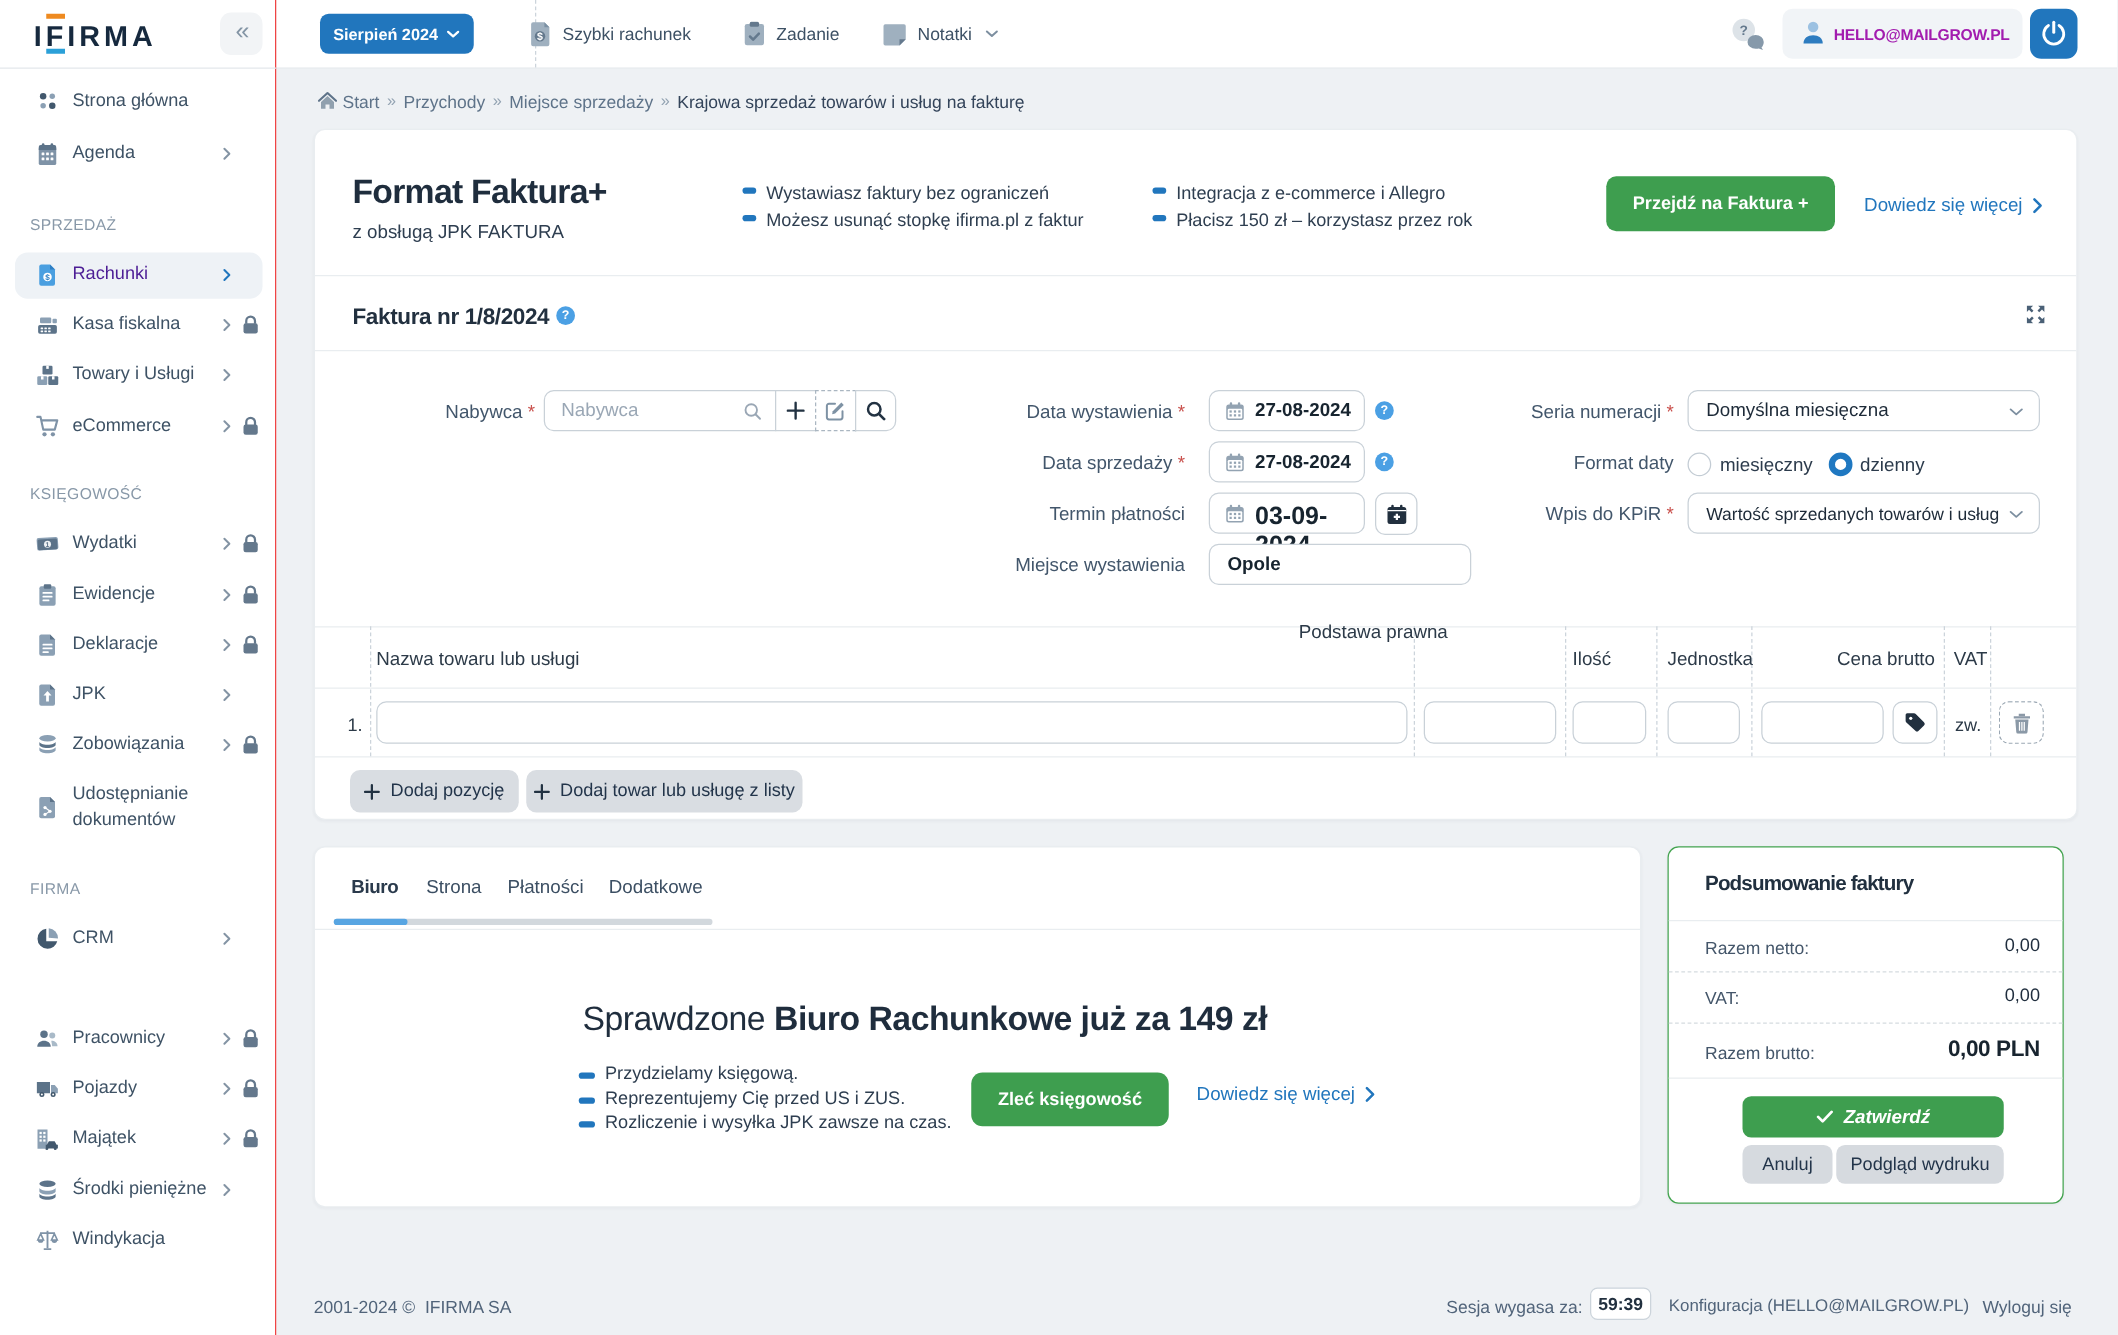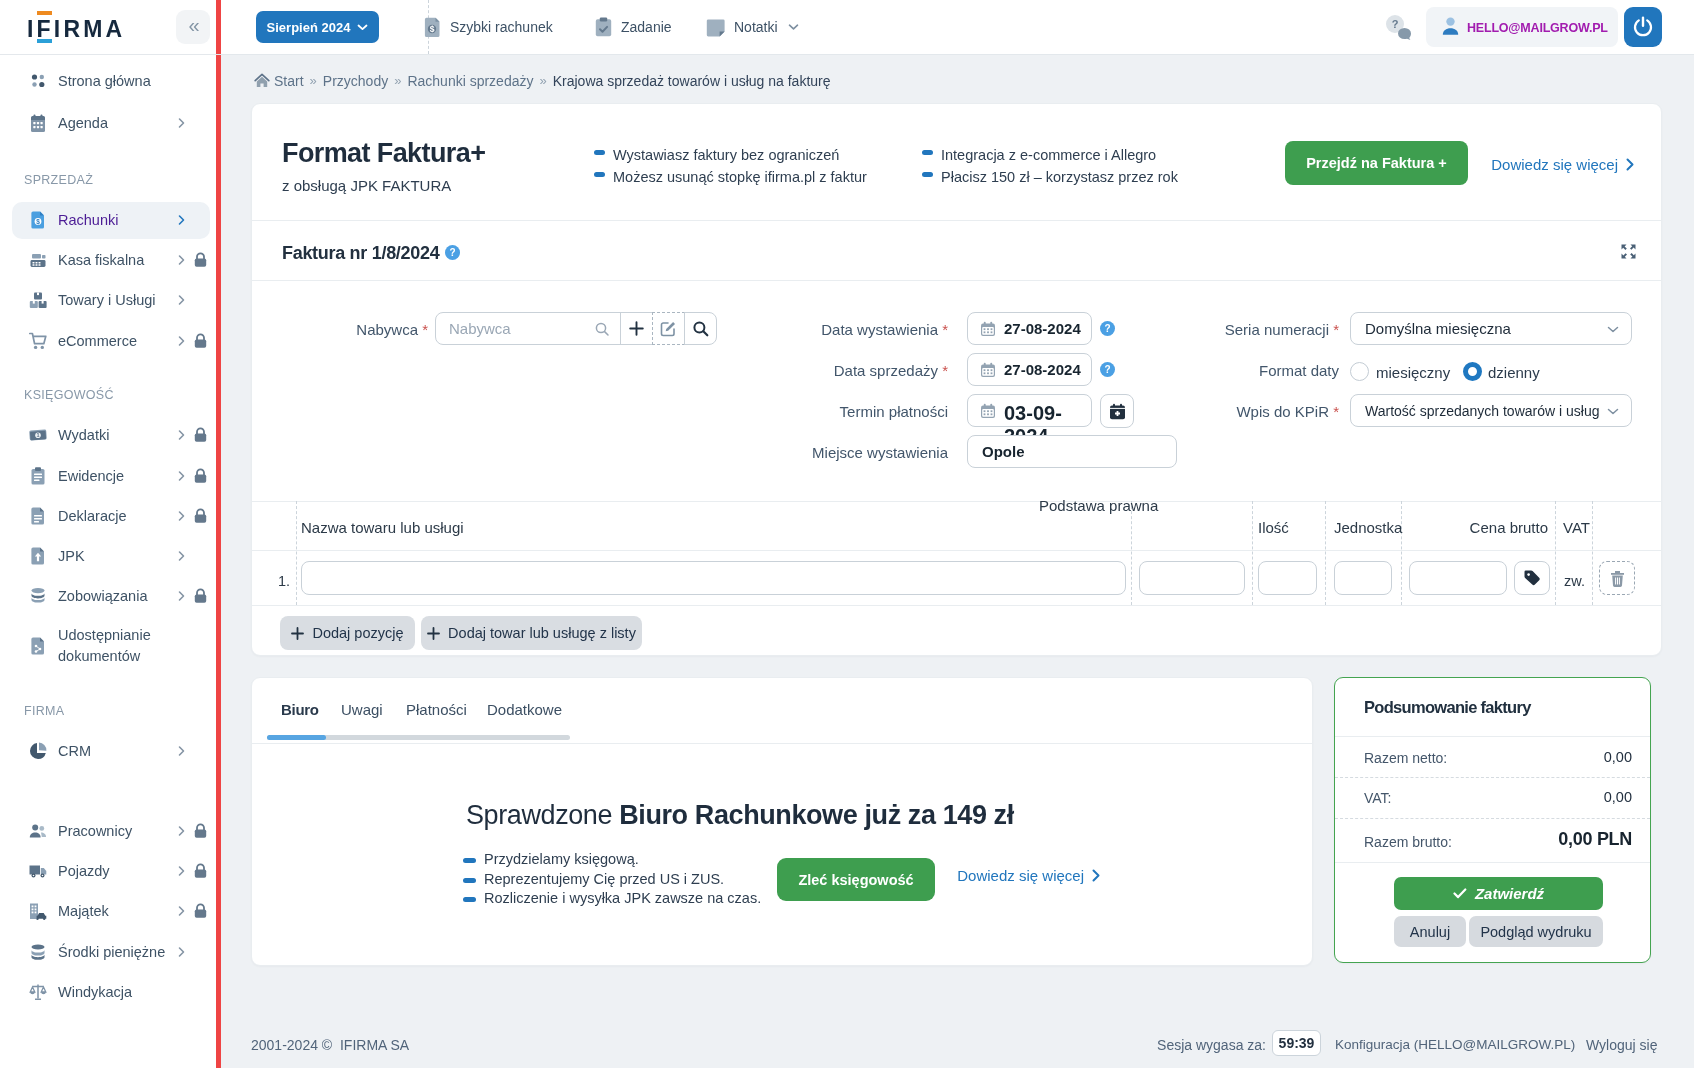--- a/index.html
+++ b/index.html
@@ -6,21 +6,21 @@
 html,body { width:1694px; height:1068px; overflow:hidden; }
 body { font-family:"Liberation Sans", sans-serif; background:#eef1f4; position:relative; }
 .abs { position:absolute; }
 
 #topbar { position:absolute; left:221px; top:0; width:1473px; height:55px; background:#fff; border-bottom:1px solid #e3e8ec; }
 #monthbtn { position:absolute; left:35px; top:11px; width:123px; height:32px; background:#2176bd; border-radius:7px; color:#fff; font-size:13px; font-weight:bold; display:flex; align-items:center; justify-content:center; gap:7px; }
 #monthbtn svg { margin-top:1px; }
 .tb-sep { position:absolute; left:207px; top:0; height:54px; border-left:1px dashed #ccd4db; }
 .tb-item { position:absolute; top:0; height:54px; display:flex; align-items:center; gap:9px; color:#3d5165; font-size:14px; }
 
-#sidebar { position:absolute; left:0; top:0; width:221px; height:1068px; background:#fff; border-right:5px solid #ef4444; }
+#sidebar { position:absolute; left:0; top:0; width:221px; height:1068px; background:#fff; border-right:1px solid #ef4444; }
 #logoarea { position:absolute; left:0; top:0; width:221px; height:55px; border-bottom:1px solid #e4e8ec; }
 #logotext { position:absolute; left:27px; top:16px; font-size:23px; font-weight:bold; color:#16293e; letter-spacing:3.2px; }
 #logobar1 { position:absolute; left:37px; top:11px; width:15px; height:4px; background:#ee8a20; }
 #logobar2 { position:absolute; left:37px; top:39px; width:15px; height:4px; background:#2ba0d8; }
 #collapse { position:absolute; left:176px; top:10px; width:34px; height:34px; background:#f2f4f6; border-radius:9px; color:#8495a5; font-size:20px; display:flex; align-items:center; justify-content:center; letter-spacing:-2px; padding-bottom:3px; }
 .navlabel { position:absolute; left:24px; font-size:12.5px; color:#8898a8; letter-spacing:0.3px; }
 .navitem { position:absolute; left:0; width:221px; height:40px; }
 .navitem .ic { position:absolute; left:28px; top:50%; transform:translateY(-50%); width:20px; height:20px; }
 .navitem .txt { position:absolute; left:58px; top:50%; transform:translateY(-50%); font-size:14.5px; color:#3e5265; white-space:nowrap; }
 .navitem .chev { position:absolute; left:176px; top:50%; transform:translateY(-50%); width:11px; height:11px; }
@@ -391,21 +391,21 @@
 </div>
 <div id="crumb">
   <svg width="16" height="15" viewBox="0 0 16 15" style="margin-right:-2px;">
       <path fill="#90a0ae" d="M8 3.8L2.8 8.6V14h3.6v-3.4h3.2V14h3.6V8.6z"></path>
       <path fill="none" stroke="#5e7389" stroke-width="1.7" stroke-linecap="round" stroke-linejoin="round" d="M1.2 7.6L8 1.4l6.8 6.2"></path>
     </svg>
   <span>Start</span>
     <span class="sep">»</span>
   <span>Przychody</span>
     <span class="sep">»</span>
-  <span>Rachunki sprzedaży</span>
+  <span>Miejsce sprzedaży</span>
     <span class="sep">»</span>
   <span class="cur">Krajowa sprzedaż towarów i usług na fakturę</span>
 </div>
 <div class="card" id="card1">
   <div class="abs" style="left:30px; top:34px; font-size:27px; font-weight:bold; letter-spacing:-0.6px; color:#1f2d3d;">Format Faktura+</div>
   <div class="abs" style="left:30px; top:73px; font-size:15px; color:#2e3e50;">z obsługą JPK FAKTURA</div>
   <div class="dash" style="left:342px; top:46px;"></div>
   <div class="blt" style="left:361px; top:43px;">Wystawiasz faktury bez ograniczeń</div>
   <div class="dash" style="left:342px; top:68px;"></div>
   <div class="blt" style="left:361px; top:65px;">Możesz usunąć stopkę ifirma.pl z faktur</div>
@@ -585,21 +585,21 @@
     </div>
   <div class="graybtn" style="left:28px; top:512px; width:135px; height:34px;"><svg width="13" height="13" viewBox="0 0 13 13">
         <path stroke="#223242" stroke-width="1.8" stroke-linecap="round" d="M6.5 1v11M1 6.5h11"></path>
       </svg> Dodaj pozycję</div>
   <div class="graybtn" style="left:169px; top:512px; width:221px; height:34px;"><svg width="13" height="13" viewBox="0 0 13 13">
         <path stroke="#223242" stroke-width="1.8" stroke-linecap="round" d="M6.5 1v11M1 6.5h11"></path>
       </svg> Dodaj towar lub usługę z listy</div>
 </div>
 <div class="card" id="card2">
   <div class="abs" style="left:29px; top:23px; font-size:15px; color:#2a3a4c; font-weight:bold; letter-spacing:-0.3px;">Biuro</div>
-  <div class="abs" style="left:89px; top:23px; font-size:15px; color:#3c4f63;">Uwagi</div>
+  <div class="abs" style="left:89px; top:23px; font-size:15px; color:#3c4f63;">Strona</div>
   <div class="abs" style="left:154px; top:23px; font-size:15px; color:#3c4f63;">Płatności</div>
   <div class="abs" style="left:235px; top:23px; font-size:15px; color:#3c4f63;">Dodatkowe</div>
   <div class="abs" style="left:15px; top:57px; width:303px; height:5px; background:#d2d8dd; border-radius:3px;"></div>
   <div class="abs" style="left:15px; top:57px; width:59px; height:5px; background:#57a5e2; border-radius:3px;"></div>
   <div class="hr" style="top:65px;"></div>
   <div class="abs" style="left:214px; top:122px; font-size:27px; letter-spacing:-0.4px; color:#1f2d3d;">Sprawdzone <b>Biuro Rachunkowe już za 149 zł</b></div>
   <div class="dash" style="left:211px; top:180px; width:13px; height:5px;"></div>
   <div class="blt" style="left:232px; top:173px;">Przydzielamy księgową.</div>
   <div class="dash" style="left:211px; top:200px; width:13px; height:5px;"></div>
   <div class="blt" style="left:232px; top:193px;">Reprezentujemy Cię przed US i ZUS.</div>

